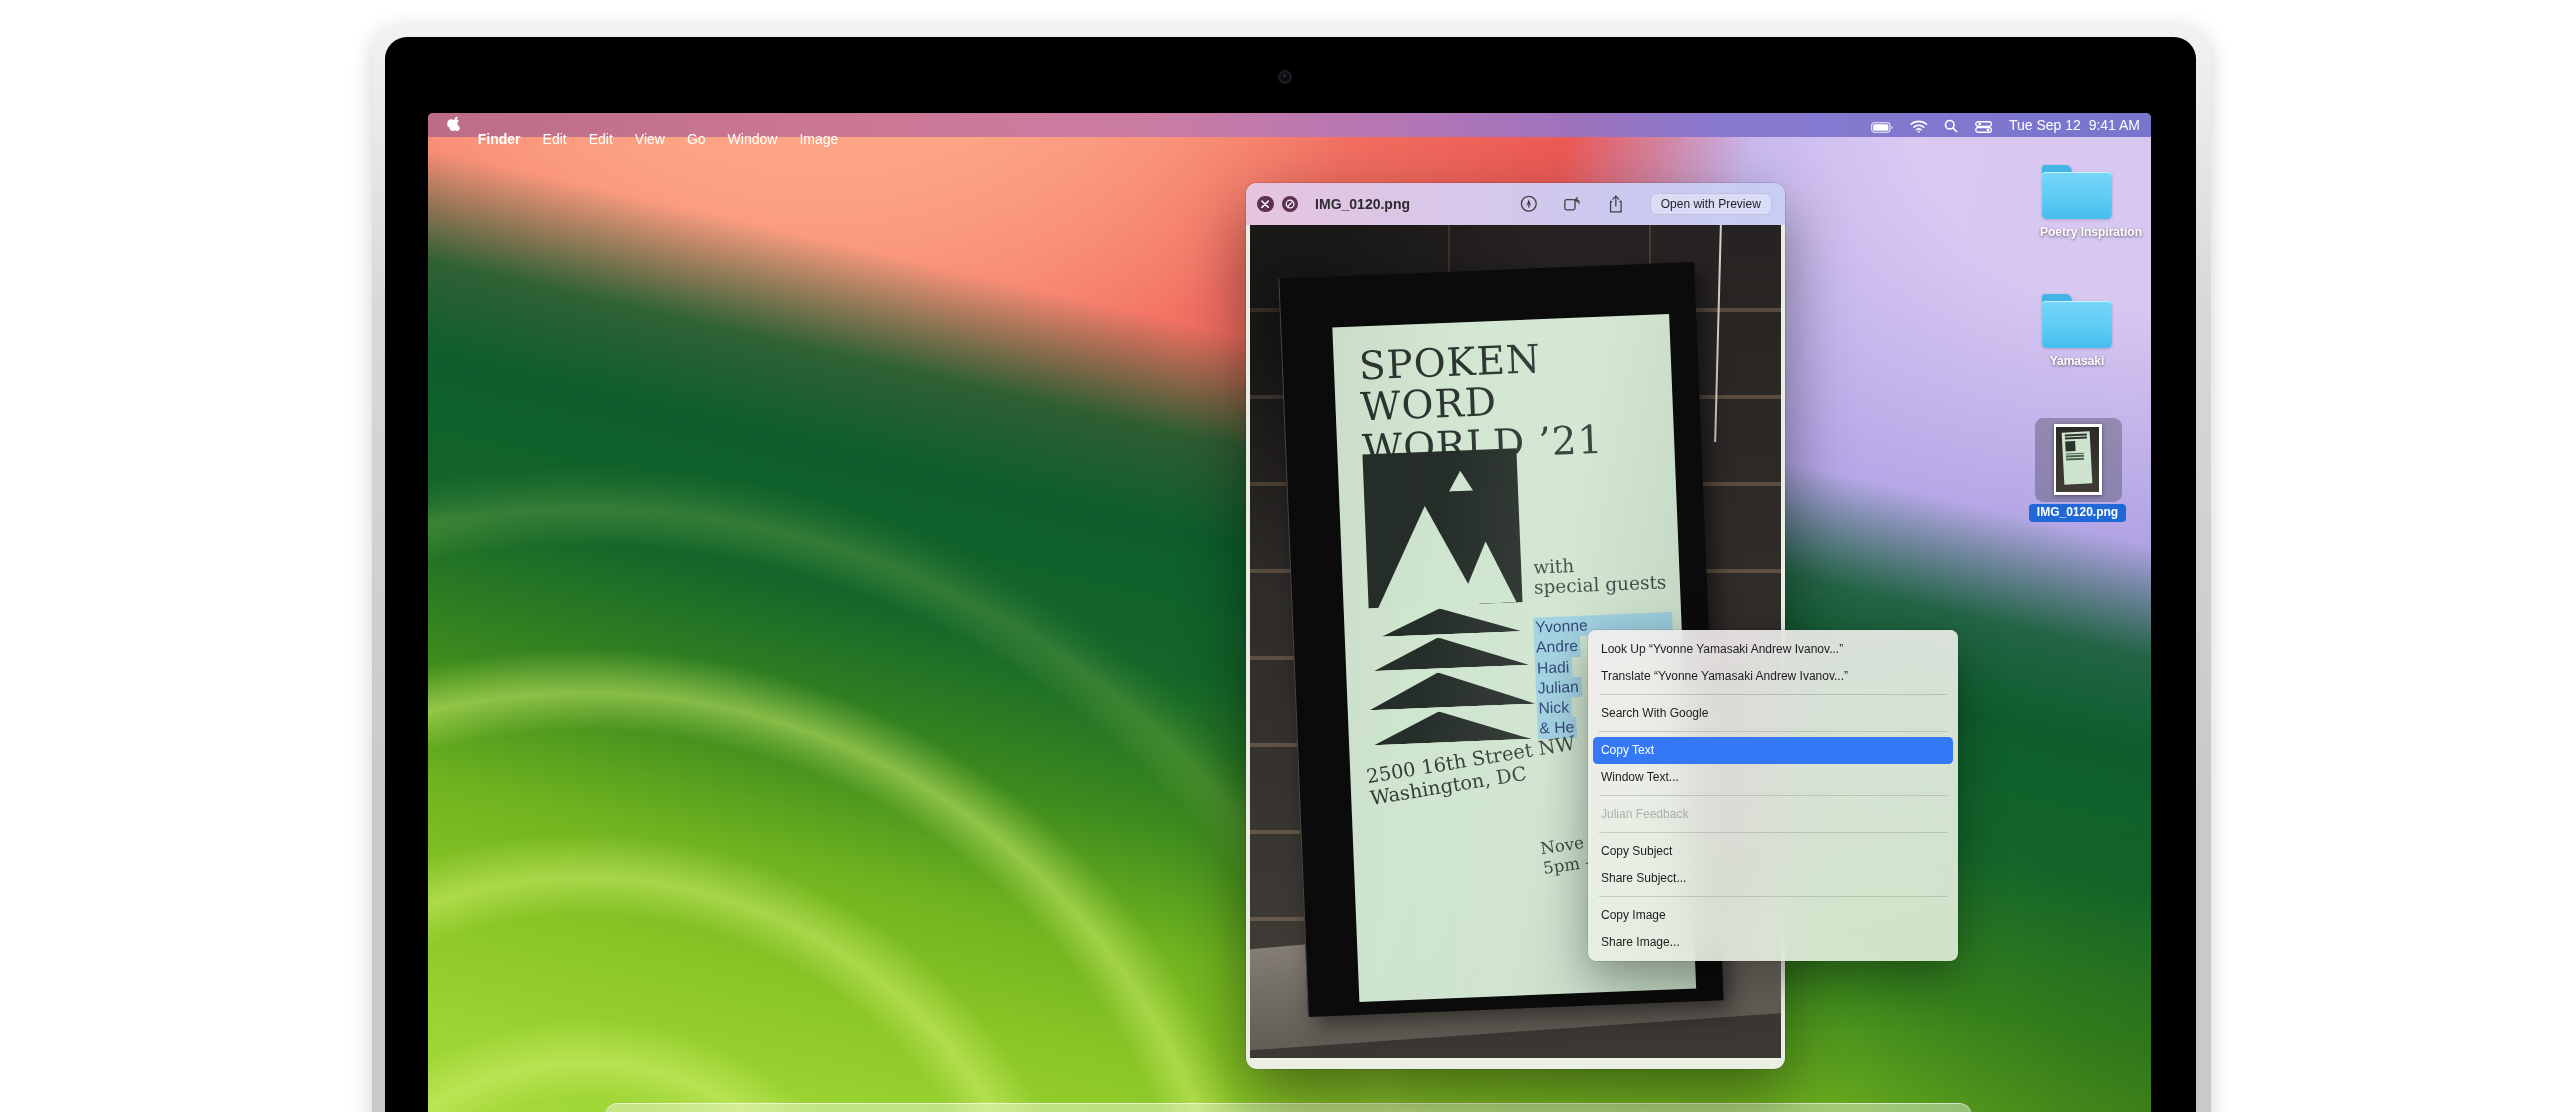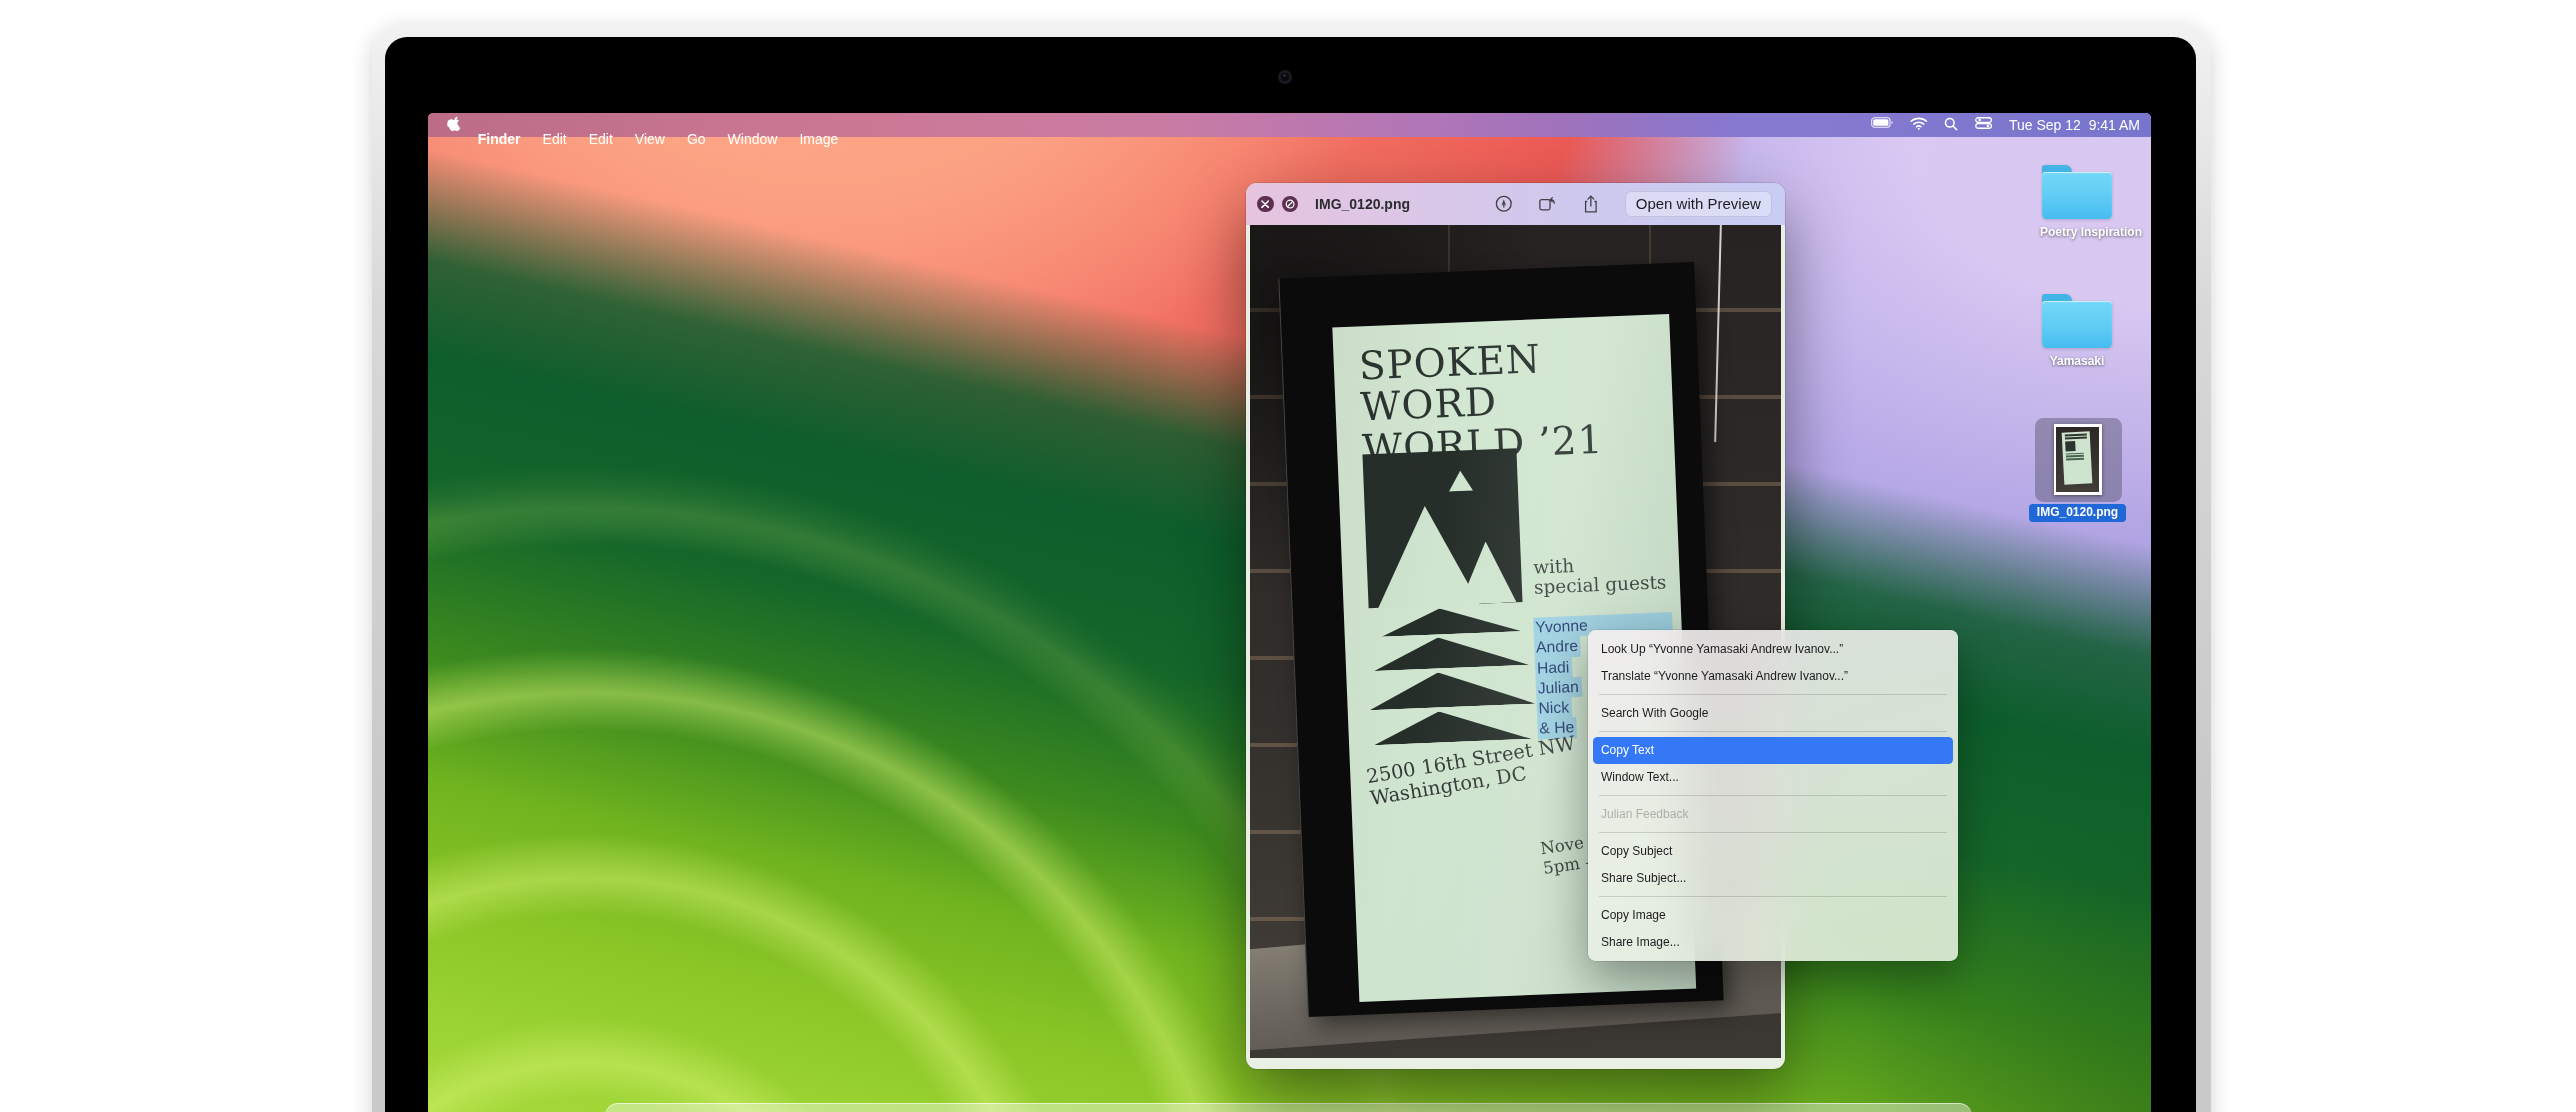--- a/index.html
+++ b/index.html
@@ -37,21 +37,21 @@
 
   
   .menubar { position:absolute; left:0; top:0; width:100%; height:24px; z-index:40;
     display:flex; align-items:center; color:#fff; font-size:14px;
     background:linear-gradient(90deg, rgba(183,105,135,0.92) 0%, rgba(198,115,150,0.9) 25%,
       rgba(196,120,168,0.88) 42%, rgba(168,120,196,0.88) 58%, rgba(128,115,205,0.9) 75%, rgba(113,112,202,0.94) 100%); }
   .mb-left { display:flex; align-items:center; padding-left:19.4px; }
   .mb-apple { width:15.7px; height:18.5px; display:flex; align-items:center; margin-right:3.7px; }
   .mb-item { padding:0 11px; line-height:24px; white-space:nowrap;margin-top:28px; }
   .mb-item.app { font-weight:700; }
-  .mb-right { margin-left:auto; display:flex; align-items:flex-start; gap:16.6px; padding-right:11px; }
+  .mb-right { margin-left:auto; display:flex; align-items:flex-end; gap:16.6px; padding-right:11px; }
   .mb-clock { white-space:pre; }
   .sicon { display:flex; align-items:center; }
 
   
   .desk-icon { position:absolute; z-index:20; text-align:center; }
   .di-label { color:#fff; font-size:12px; font-weight:700; text-shadow:0 0.9px 2.8px rgba(0,0,0,0.55); margin-top:5.5px; white-space:nowrap; }
   .folder { position:relative; width:70px; height:54px; margin:0 auto; filter:drop-shadow(0 1.8px 1.8px rgba(0,0,0,0.18)); }
   .folder-tab { position:absolute; left:0; top:0; width:30px; height:13px; border-radius:2.8px 6.5px 0 0; background:#43b4e6; }
   .folder-body { position:absolute; left:0; top:6.5px; width:100%; height:47px; border-radius:3.7px 3.7px 4.6px 4.6px;
     background:linear-gradient(180deg,#74d7f8 0%,#5fcbf4 55%,#45bdf0 100%); box-shadow:inset 0 0.9px 0.9px rgba(255,255,255,0.65); }
@@ -77,21 +77,21 @@
   .ql-titlebar { position:absolute; left:0; top:0; width:100%; height:42px; border-radius:11px 11px 0 0;
     background:linear-gradient(90deg,#e6c4de 0%,#d9c7e8 35%,#cdc9ef 65%,#c8cdf3 100%);
     display:flex; align-items:center; }
   .tb-btn { width:16.6px; height:16.6px; border-radius:50%; background:#5d3052; display:flex;
     align-items:center; justify-content:center; flex:0 0 auto; }
   .tb-close { margin-left:11px; } .tb-zoom { margin-left:8.3px; }
   .ql-title { margin-left:16.6px; font-size:14px; font-weight:700; color:#2c2c30; }
   .tb-tools { margin-left:auto; display:flex; align-items:center; gap:26px; padding-right:13px; }
   .tool-ic { display:flex; align-items:center; }
   .open-btn { background:rgba(255,255,255,0.32); border:0.9px solid rgba(120,110,150,0.25);
-    border-radius:6.5px; padding:2.8px 10.2px 3.7px 10.2px; font-size:15px; color:#1e1e22; white-space:nowrap; }
+    border-radius:6.5px; padding:2.8px 10.2px 3.7px 10.2px; font-size:12px; color:#1e1e22; white-space:nowrap; }
 
   
   .ql-photo { position:absolute; left:3.7px; top:42px; width:531px; height:833px; overflow:hidden;
     background:linear-gradient(180deg,#262322 0%,#312e2b 55%,#443f3a 100%); }
   .wall-lines { position:absolute; inset:0;
     background:repeating-linear-gradient(180deg, rgba(0,0,0,0) 0 83px, rgba(186,152,118,0.33) 83px 87px); }
   .wall-vjoint { position:absolute; top:0; bottom:0; width:2.8px; background:rgba(166,136,106,0.25); }
   .wall-shadow { position:absolute; inset:0; background:radial-gradient(ellipse 388px 388px at 8% 12%, rgba(0,0,0,0.5), transparent 70%); }
   .cord { position:absolute; left:467px; top:0; width:1.8px; height:217px; background:rgba(242,242,236,0.85); transform:rotate(1.5deg); }
   .curb { position:absolute; left:-18.5px; top:700px; width:591px; height:148px; transform:skewY(-5deg);

